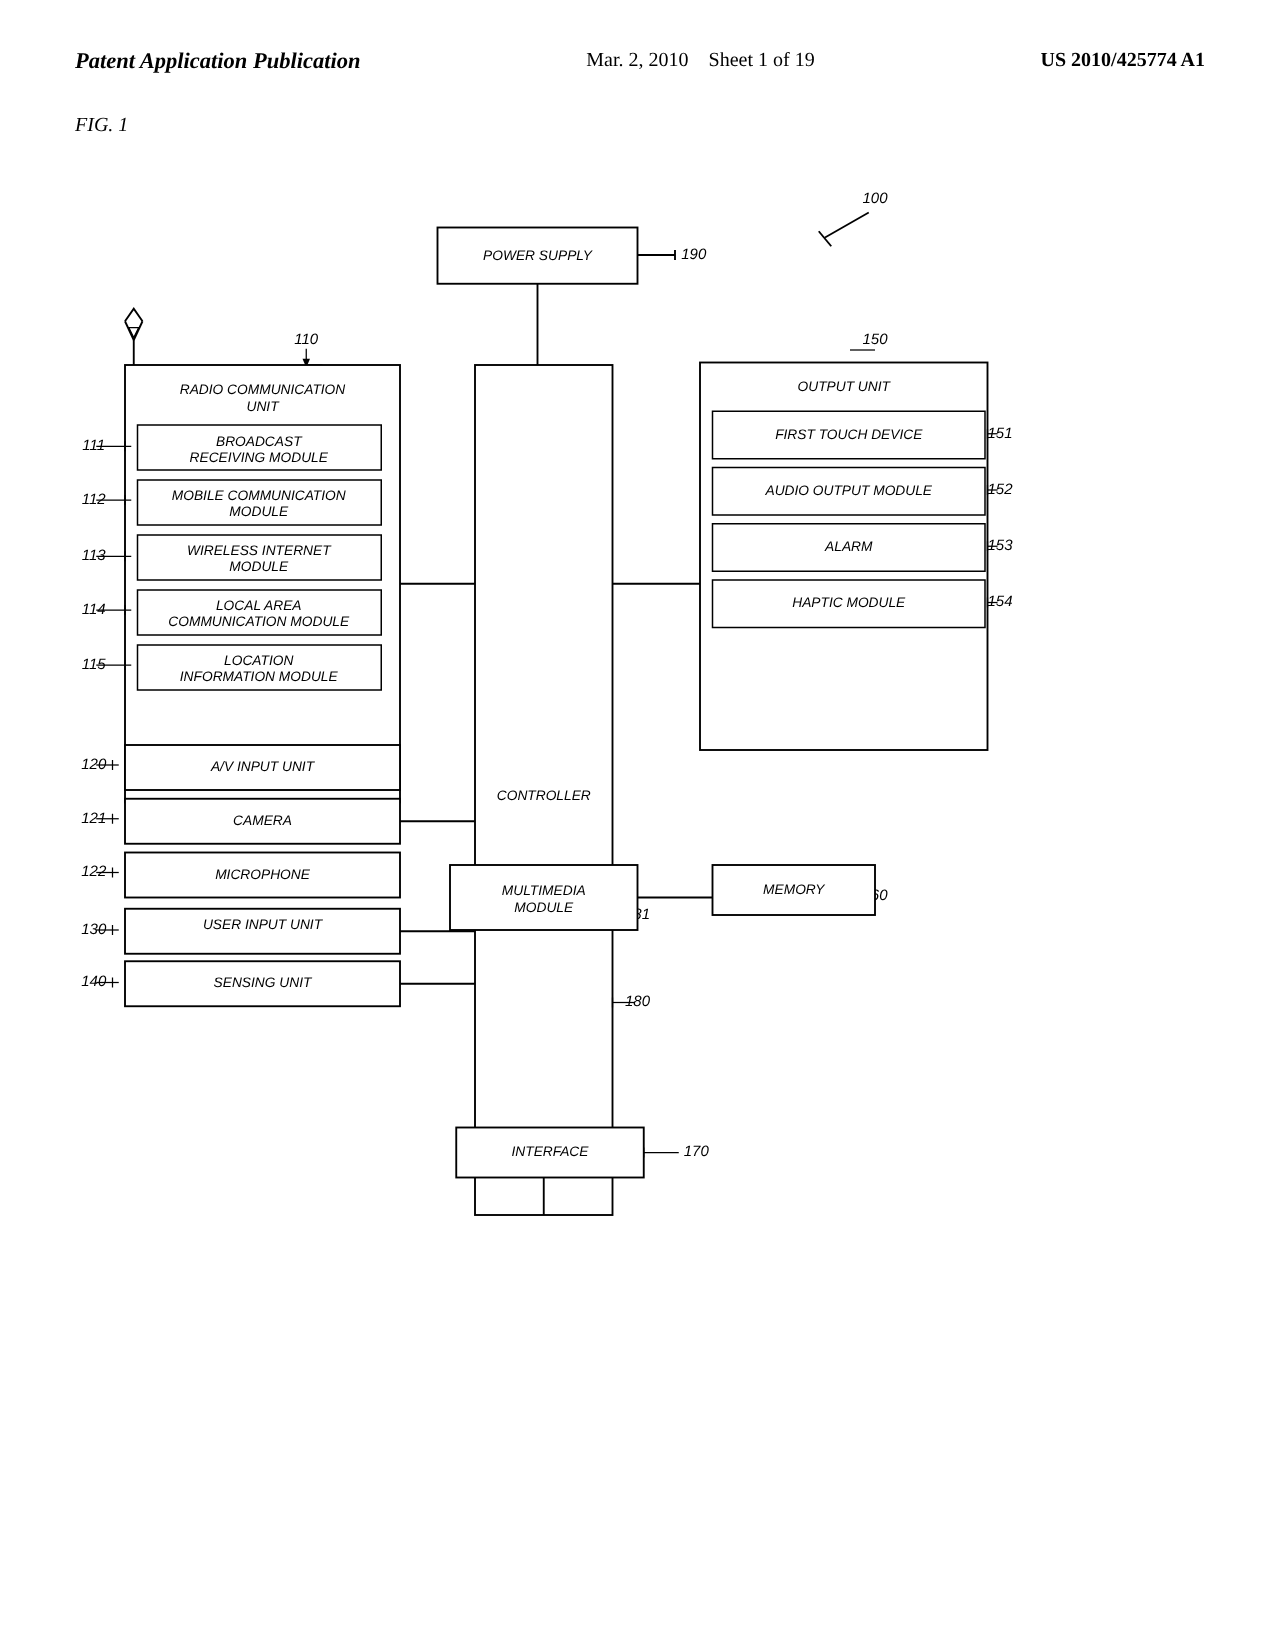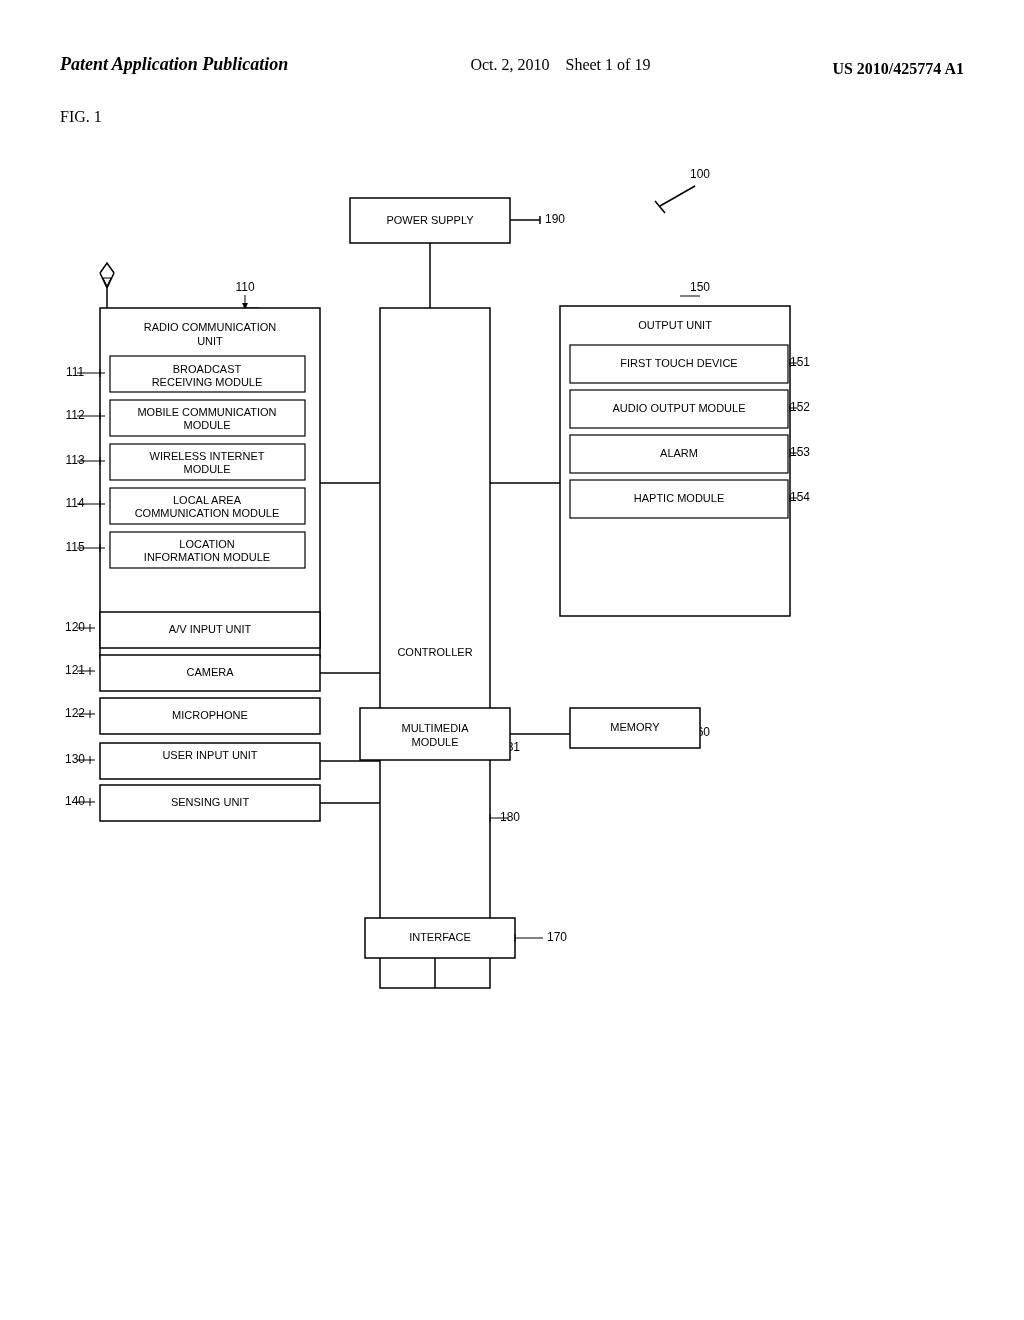--- a/index.html
+++ b/index.html
@@ -8,22 +8,22 @@
       font-family: 'Times New Roman', Times, serif;
       width: 1024px;
       min-height: 1320px;
       position: relative;
       overflow: hidden;
     }
 
     .page-header {
       display: flex;
       justify-content: space-between;
-      align-items: flex-end;
-      padding: 52px 60px 10px 60px;
+      align-items: center;
+      padding: 36px 60px 10px 60px;
       border-bottom: none;
     }
 
     .header-left {
       font-size: 18px;
       font-weight: bold;
       font-style: italic;
       line-height: 1.4;
     }
 
@@ -37,20 +37,21 @@
       font-size: 16px;
       font-weight: bold;
       text-align: right;
     }
 
     .diagram-area {
       position: relative;
       width: 100%;
       height: 1180px;
       padding: 20px 60px;
+      font-style: italic;
     }
 
     .fig-label {
       position: absolute;
       top: 20px;
       left: 60px;
       font-size: 16px;
       font-weight: normal;
     }
 
@@ -76,21 +77,21 @@
       font-size: 12px;
       text-anchor: middle;
     }
   </style>
 </head>
 <body>
 
 <div class="page-header">
   <div class="header-left">Patent Application Publication</div>
   <div class="header-center">
-    <span>Oct. 2, 2010</span>&nbsp;&nbsp;&nbsp;&nbsp;<span>Sheet 1 of 19</span>
+    <span>Mar. 2, 2010</span>&nbsp;&nbsp;&nbsp;&nbsp;<span>Sheet 1 of 19</span>
   </div>
   <div class="header-right">US 2010/425774 A1</div>
 </div>
 
 <div class="diagram-area">
   <div class="fig-label">FIG. 1</div>
 
   <svg class="diagram-svg" viewBox="0 0 1024 1180">
 
     <text x="700" y="90" class="ref-label">100</text>

